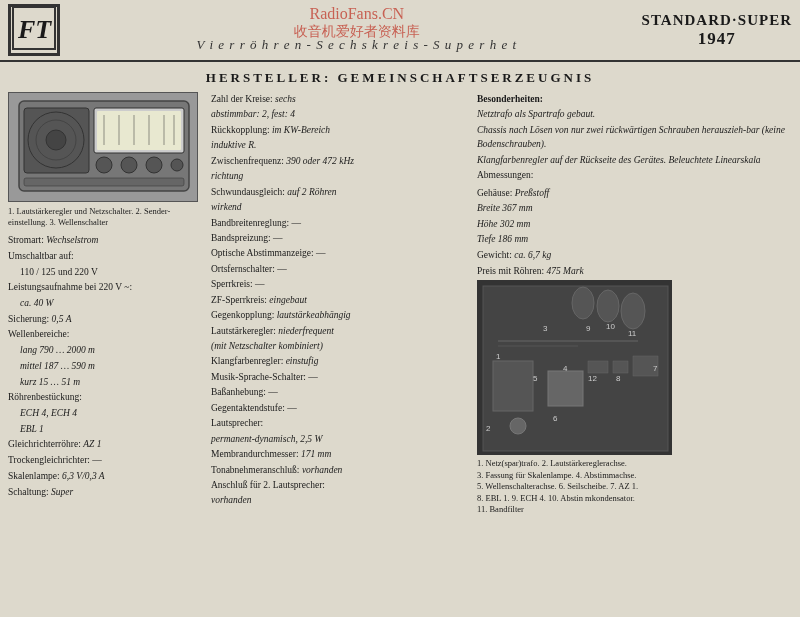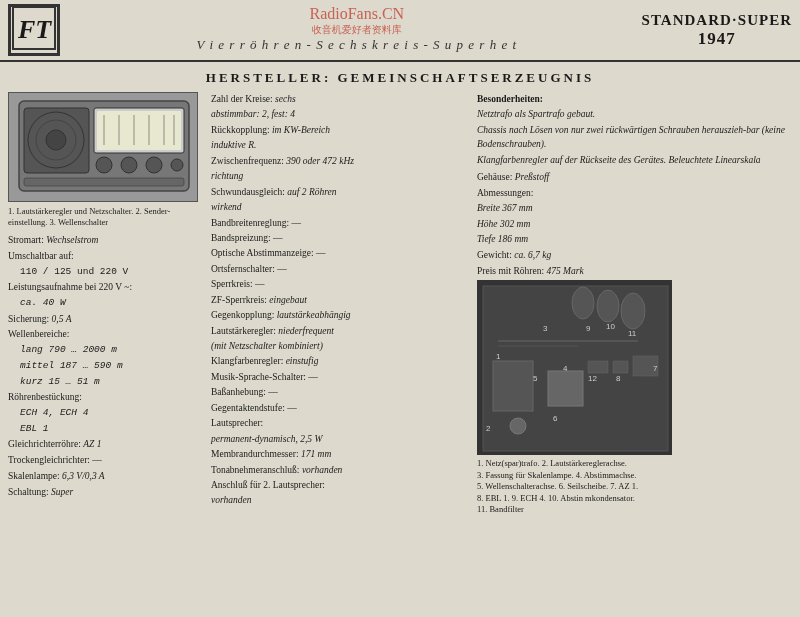--- a/index.html
+++ b/index.html
@@ -101,21 +101,21 @@
       margin-bottom: 5px;
       color: #222;
     }
 
     .specs {
       font-size: 9.5px;
       line-height: 1.55;
     }
 
     .specs .italic { font-style: italic; }
-    .specs .indent { margin-left: 12px; font-family: Liberation Mono, monospace; }
+    .specs .indent { margin-left: 12px; }
 
     
     .mid-col {
       width: 258px;
       flex-shrink: 0;
       font-size: 9.5px;
       line-height: 1.52;
     }
 
     .mid-col .italic { font-style: italic; }
@@ -163,21 +163,21 @@
         <svg width="44" height="44" viewBox="0 0 44 44">
           <rect x="1" y="1" width="42" height="42" fill="none" stroke="#333" stroke-width="2"></rect>
           <text x="6" y="32" font-family="Times New Roman" font-size="26" font-weight="bold" font-style="italic" fill="#1a1a1a">FT</text>
         </svg>
       </div>
     </div>
     <div class="header-center">
       <div style="position:relative; height:50px;">
         <div style="position:absolute;top:0;left:50%;transform:translateX(-50%);text-align:center;">
           <div style="font-size:16px;color:#c0392b;opacity:0.75;">RadioFans.CN</div>
-          <div style="font-size:10px;color:#c0392b;opacity:0.75;">收音机爱好者资料库</div>
+          <div style="font-size:14px;color:#c0392b;opacity:0.75;">收音机爱好者资料库</div>
         </div>
         <div style="position:absolute;bottom:2px;left:50%;transform:translateX(-50%);white-space:nowrap;">
           <span style="font-size:13px;letter-spacing:1px;font-style:italic;color:#333;">V i e r r ö h r e n - S e c h s k r e i s - S u p e r h e t</span>
         </div>
       </div>
     </div>
     <div class="header-right">
       <div style="font-size:15px;font-weight:bold;letter-spacing:1px;">STANDARD·SUPER</div>
       <div style="font-size:17px;font-weight:bold;text-align:center;">1947</div>
     </div>
@@ -271,22 +271,22 @@
       <p><span>Tonabnehmeranschluß:</span> <span class="italic">vorhanden</span></p>
       <p>Anschluß für 2. Lautsprecher:</p>
       <p class="indent italic">vorhanden</p>
     </div>
 
     <div class="right-col">
       <p class="section-label">Besonderheiten:</p>
       <p class="italic">Netztrafo  als  Spartrafo  gebaut.</p>
       <p class="italic">Chassis nach Lösen von nur zwei rückwärtigen Schrauben herauszieh-bar (keine Bodenschrauben).</p>
       <p class="italic">Klangfarbenregler auf der Rückseite des Gerätes.  Beleuchtete Linearskala</p>
+      <p>Abmessungen:</p>
       <p style="margin-top:3px;"><span>Gehäuse:</span> <span class="italic">Preßstoff</span></p>
-      <p>Abmessungen:</p>
       <p class="indent italic">Breite  367  mm</p>
       <p class="indent italic">Höhe    302  mm</p>
       <p class="indent italic">Tiefe    186  mm</p>
       <p style="margin-top:2px;"><span>Gewicht:</span> <span class="italic">ca.  6,7 kg</span></p>
       <p><span>Preis mit Röhren:</span> <span class="italic">475 Mark</span></p>
 
       <div class="chassis-image">
         <svg width="195" height="175" viewBox="0 0 195 175" xmlns="http://www.w3.org/2000/svg">
           <rect width="195" height="175" fill="#333"></rect>
 

